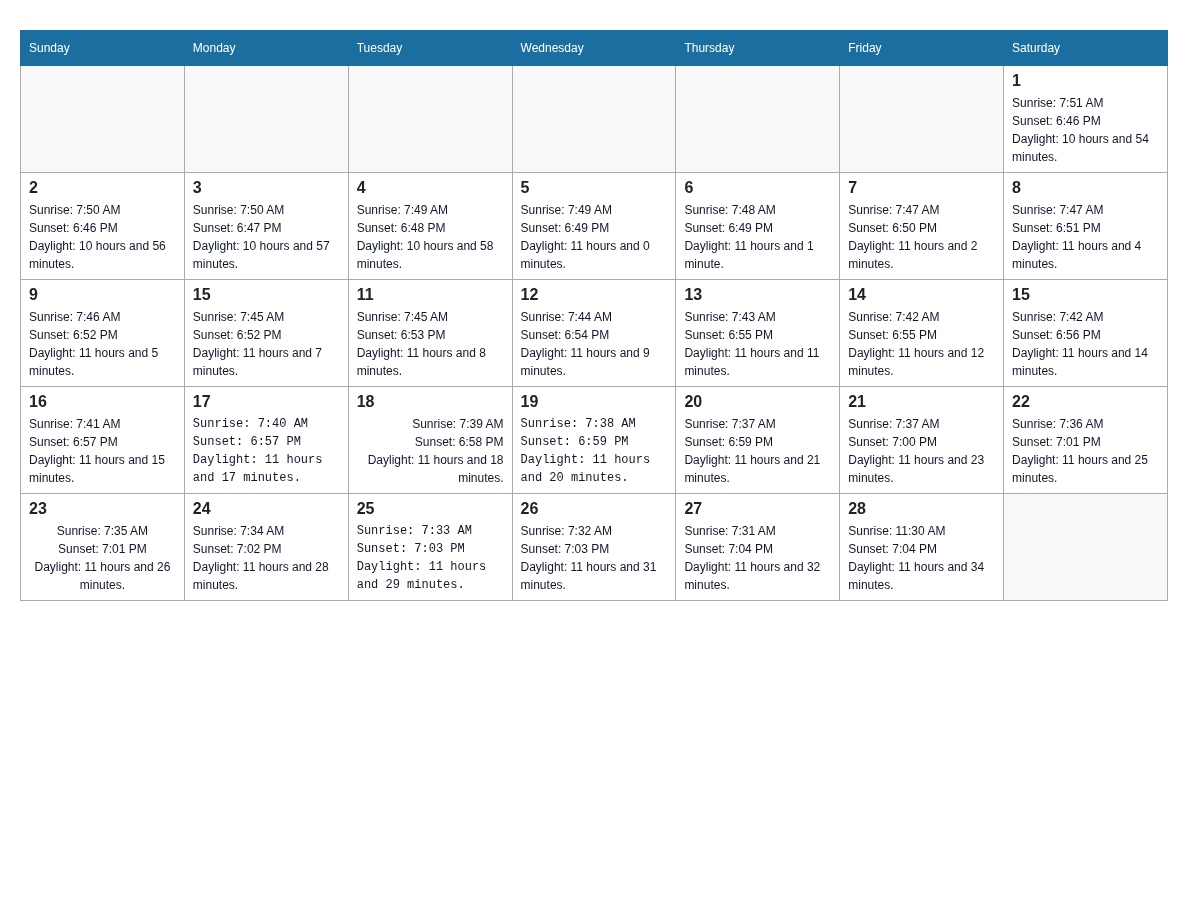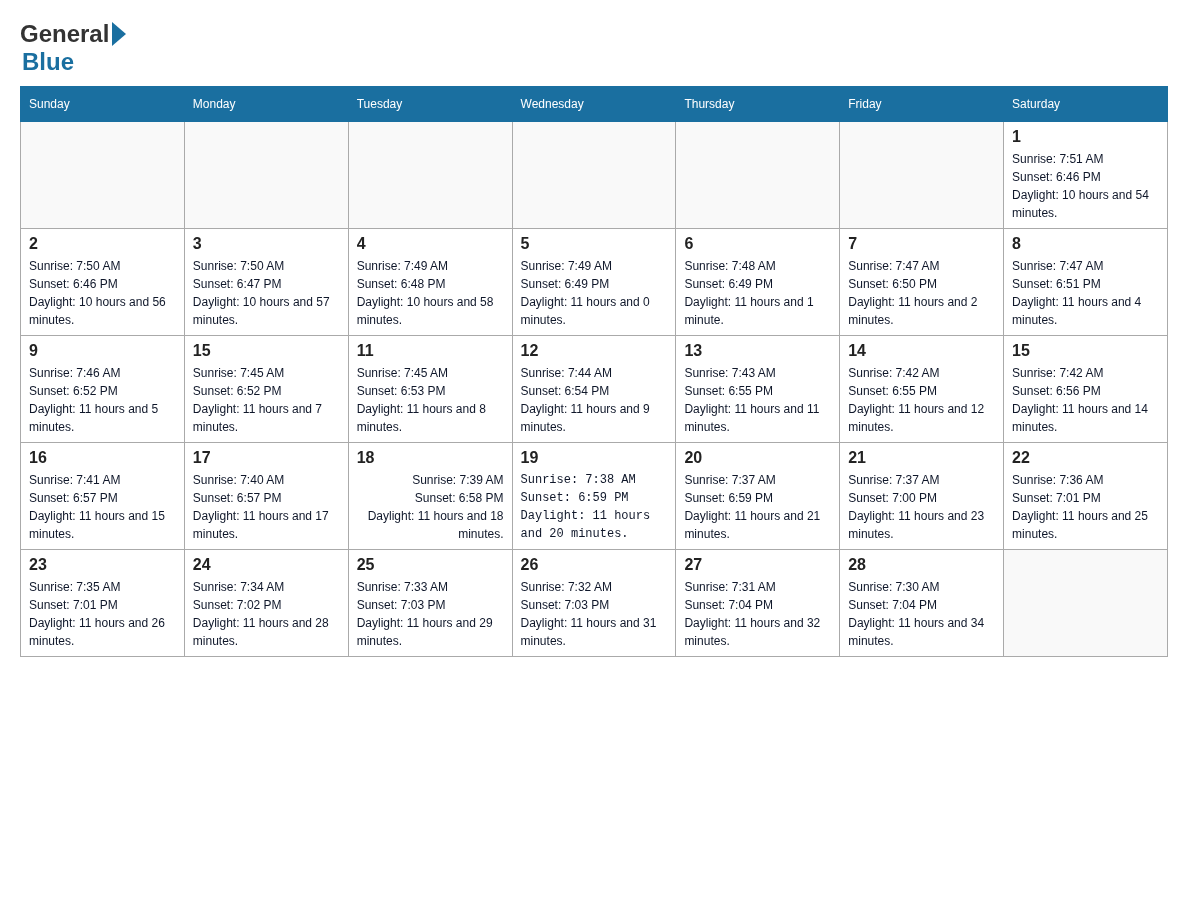--- a/index.html
+++ b/index.html
@@ -97,29 +97,20 @@
       font-size: 24px;
       font-weight: bold;
       color: #1a6fa0;
       margin-left: 2px;
     }
   </style>
 </head>
 <body>
 
 <div class="header">
-  <div class="logo">
-    <div class="logo-top">
-      <span class="logo-text-general">General</span>
-      <span class="logo-triangle"></span>
-    </div>
-    <div>
-      <span class="logo-row2">Blue</span>
-    </div>
-  </div>
 </div>
 
 <table class="calendar">
   <thead>
     <tr>
     <th>Sunday</th>
         <th>Monday</th>
         <th>Tuesday</th>
         <th>Wednesday</th>
         <th>Thursday</th>
@@ -232,21 +223,21 @@
       </tr>
       <tr>
         <td>
           <span class="day-number">16</span>
           <div class="day-info" style="white-space: pre-line;">Sunrise: 7:41 AM
 Sunset: 6:57 PM
 Daylight: 11 hours and 15 minutes.</div>
         </td>
         <td>
           <span class="day-number">17</span>
-          <div class="day-info" style="white-space: pre-line;">Sunrise: 7:40 AM
+          <div class="day-info" style="white-space: pre-line; font-family: Liberation Mono, monospace;">Sunrise: 7:40 AM
 Sunset: 6:57 PM
 Daylight: 11 hours and 17 minutes.</div>
         </td>
         <td>
           <span class="day-number">18</span>
           <div class="day-info" style="white-space: pre-line; text-align: right;">Sunrise: 7:39 AM
 Sunset: 6:58 PM
 Daylight: 11 hours and 18 minutes.</div>
         </td>
         <td>
@@ -270,50 +261,50 @@
         <td>
           <span class="day-number">22</span>
           <div class="day-info" style="white-space: pre-line;">Sunrise: 7:36 AM
 Sunset: 7:01 PM
 Daylight: 11 hours and 25 minutes.</div>
         </td>
       </tr>
       <tr>
         <td>
           <span class="day-number">23</span>
-          <div class="day-info" style="white-space: pre-line;">Sunrise: 7:35 AM
+          <div class="day-info" style="white-space: pre-line; text-align: center;">Sunrise: 7:35 AM
 Sunset: 7:01 PM
 Daylight: 11 hours and 26 minutes.</div>
         </td>
         <td>
           <span class="day-number">24</span>
           <div class="day-info" style="white-space: pre-line;">Sunrise: 7:34 AM
 Sunset: 7:02 PM
 Daylight: 11 hours and 28 minutes.</div>
         </td>
         <td>
           <span class="day-number">25</span>
-          <div class="day-info" style="white-space: pre-line;">Sunrise: 7:33 AM
+          <div class="day-info" style="white-space: pre-line; font-family: Liberation Mono, monospace;">Sunrise: 7:33 AM
 Sunset: 7:03 PM
 Daylight: 11 hours and 29 minutes.</div>
         </td>
         <td>
           <span class="day-number">26</span>
           <div class="day-info" style="white-space: pre-line;">Sunrise: 7:32 AM
 Sunset: 7:03 PM
 Daylight: 11 hours and 31 minutes.</div>
         </td>
         <td>
           <span class="day-number">27</span>
           <div class="day-info" style="white-space: pre-line;">Sunrise: 7:31 AM
 Sunset: 7:04 PM
 Daylight: 11 hours and 32 minutes.</div>
         </td>
         <td>
           <span class="day-number">28</span>
-          <div class="day-info" style="white-space: pre-line;">Sunrise: 7:30 AM
+          <div class="day-info" style="white-space: pre-line;">Sunrise: 11:30 AM
 Sunset: 7:04 PM
 Daylight: 11 hours and 34 minutes.</div>
         </td>
         <td class="empty"></td>
       </tr>
     </tbody>
 </table>
 
 </body></html>

